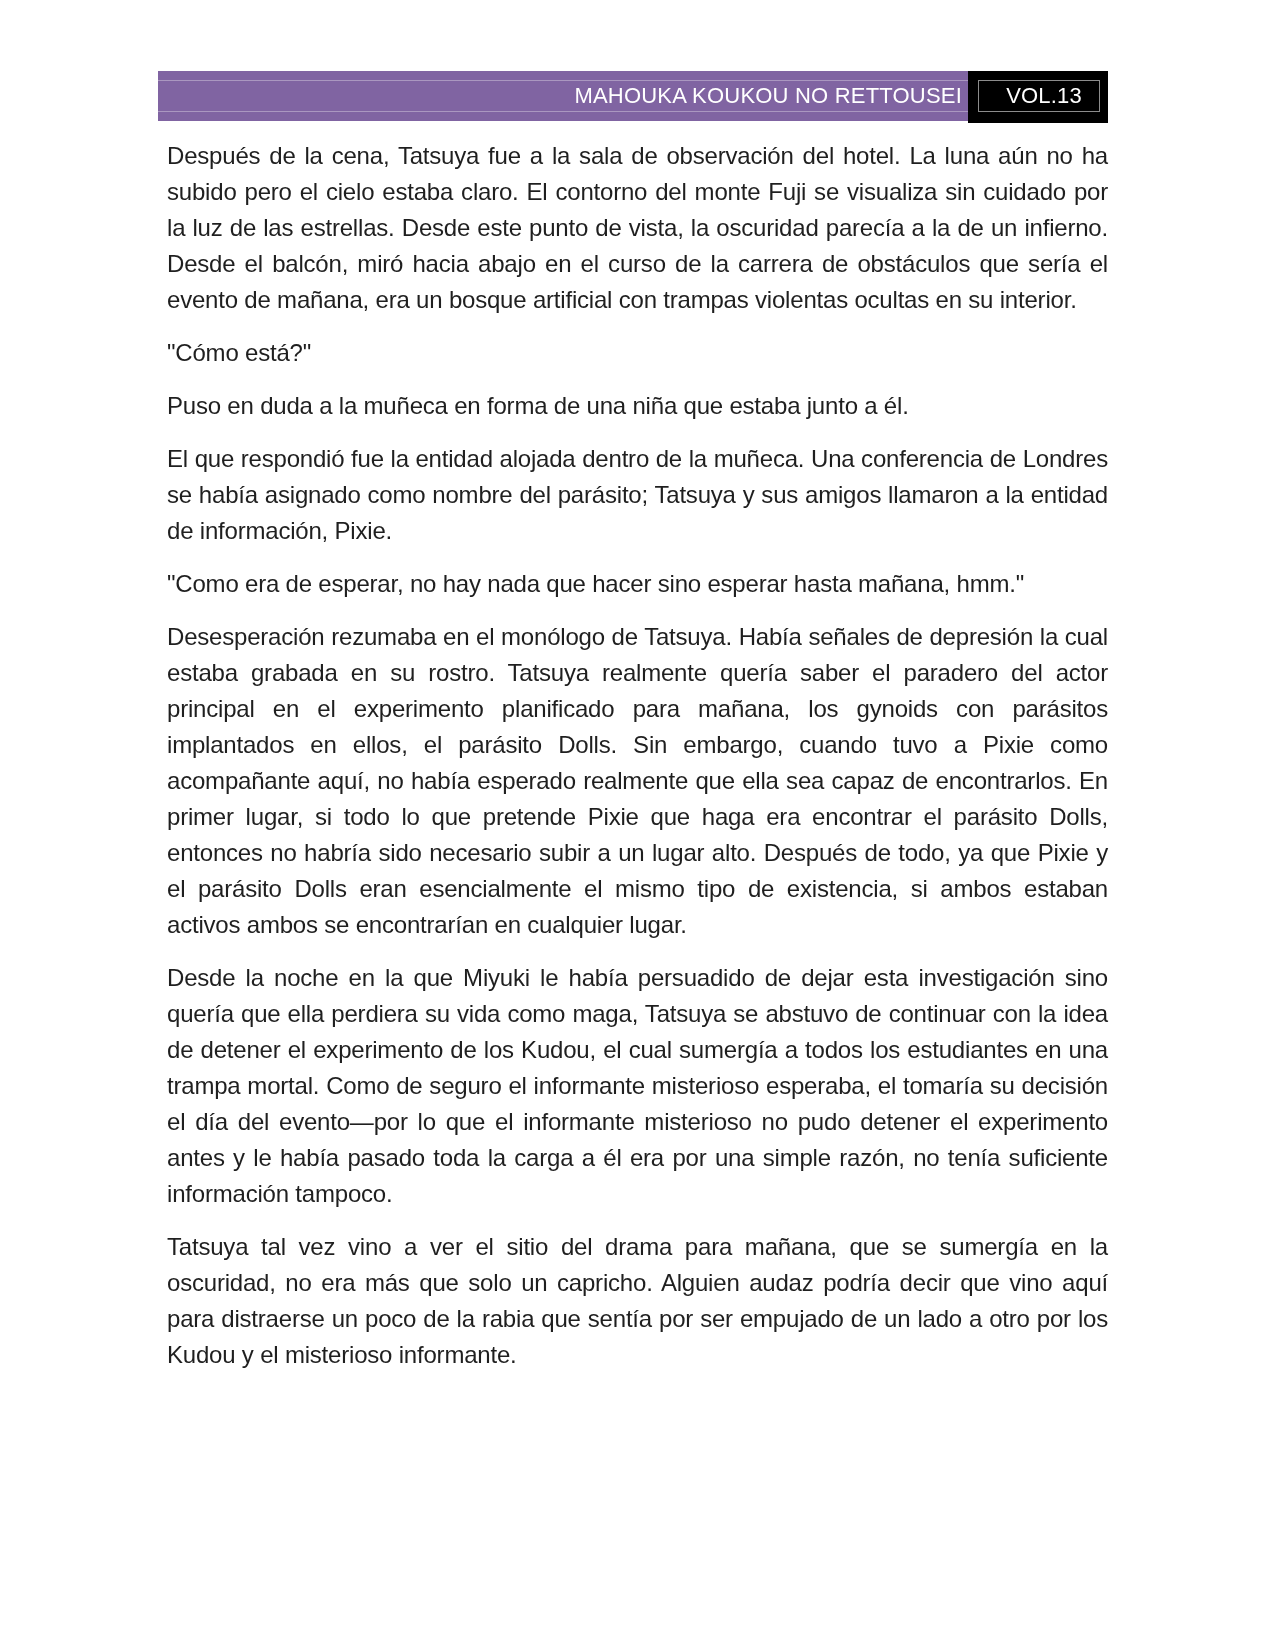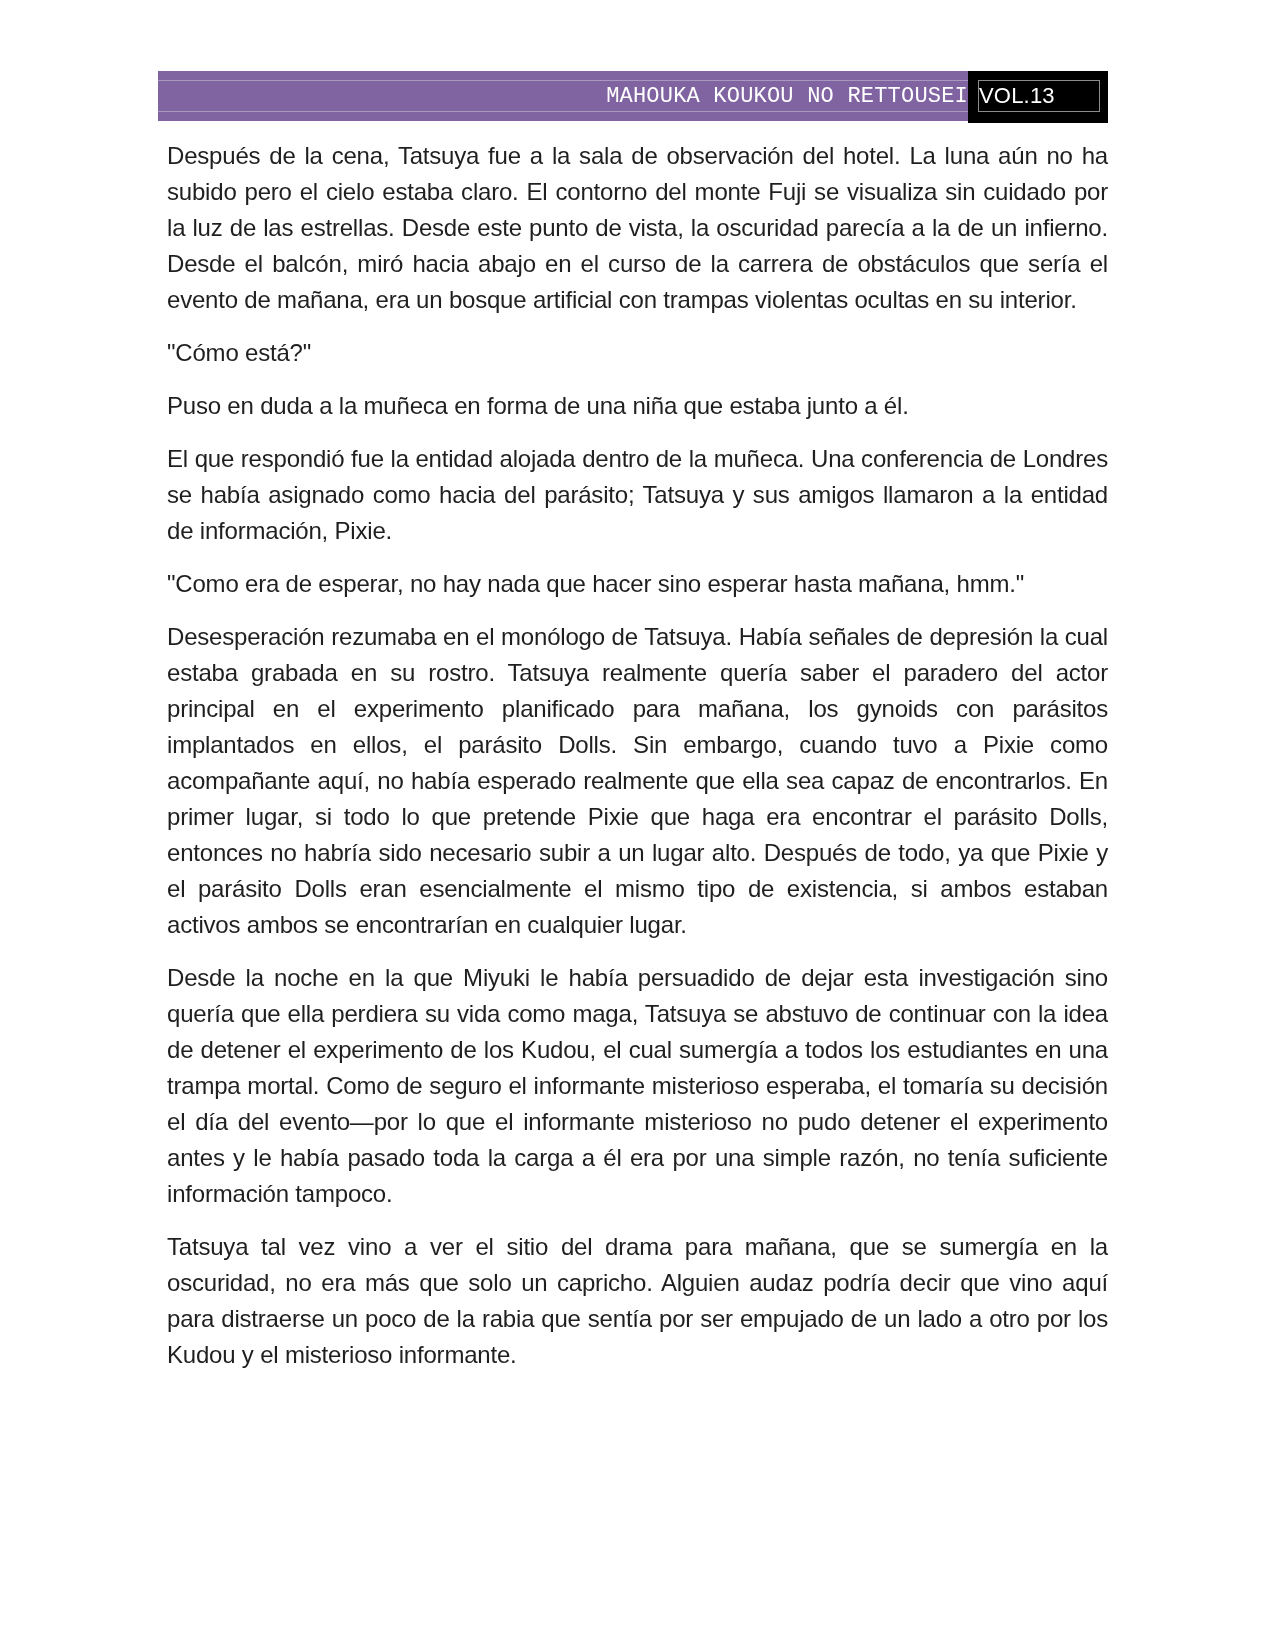--- a/index.html
+++ b/index.html
@@ -28,23 +28,22 @@
     align-items: flex-start;
   }
   .bar-title-cell {
     flex: 1;
     height: 50px;
     background: var(--bar-color, #8064A2);
     position: relative;
     display: flex;
     align-items: center;
     justify-content: flex-end;
-    padding-right: 0;
+    padding-right: 6px;
     box-sizing: border-box;
-    font-family: Liberation Mono, monospace;
   }
   .bar-title-cell::before,
   .bar-title-cell::after {
     content: "";
     position: absolute;
     left: 0;
     right: 0;
     height: 1px;
     background: rgba(255,255,255,0.33);
   }
@@ -65,22 +64,22 @@
   }
   .vol-inner {
     position: absolute;
     left: 10px;
     right: 8px;
     top: 9px;
     bottom: 11px;
     border: 1px solid rgba(255,255,255,0.55);
     display: flex;
     align-items: center;
-    justify-content: flex-start;
-    padding-right: 7px;
+    justify-content: flex-end;
+    padding-right: 17px;
   }
   .bar-volume {
     color: var(--bar-text, #ffffff);
     font-size: 22px;
     letter-spacing: 0.2px;
     white-space: nowrap;
   }
 
   
   .content {
@@ -111,20 +110,20 @@
       <div class="vol-inner">
         <span class="bar-volume">VOL.13</span>
       </div>
     </div>
   </div>
 
   <div class="content">
     <p>Después de la cena, Tatsuya fue a la sala de observación del hotel. La luna aún no ha subido pero el cielo estaba claro. El contorno del monte Fuji se visualiza sin cuidado por la luz de las estrellas. Desde este punto de vista, la oscuridad parecía a la de un infierno. Desde el balcón, miró hacia abajo en el curso de la carrera de obstáculos que sería el evento de mañana, era un bosque artificial con trampas violentas ocultas en su interior.</p>
     <p>"Cómo está?"</p>
     <p>Puso en duda a la muñeca en  forma de una niña que estaba junto a él.</p>
-    <p>El que respondió fue la entidad alojada dentro de la muñeca. Una conferencia de Londres se había asignado como hacia del parásito; Tatsuya y sus amigos llamaron a la entidad de información, Pixie.</p>
+    <p>El que respondió fue la entidad alojada dentro de la muñeca. Una conferencia de Londres se había asignado como nombre del parásito; Tatsuya y sus amigos llamaron a la entidad de información, Pixie.</p>
     <p>"Como era de esperar, no hay nada que hacer sino esperar hasta mañana, hmm."</p>
     <p>Desesperación rezumaba en el monólogo de Tatsuya. Había señales de depresión la cual  estaba grabada en su rostro. Tatsuya realmente quería saber el paradero del actor principal en el experimento planificado para mañana, los gynoids con parásitos implantados en ellos, el parásito Dolls. Sin embargo, cuando tuvo a Pixie como acompañante aquí, no había esperado realmente que ella sea capaz de encontrarlos. En primer lugar, si todo lo que pretende Pixie que haga era encontrar el parásito Dolls, entonces no habría sido necesario subir a un lugar alto. Después de todo, ya que Pixie y el parásito Dolls eran esencialmente el mismo tipo de existencia, si ambos estaban activos ambos se encontrarían en cualquier lugar.</p>
     <p>Desde la noche en la que Miyuki le había persuadido de dejar esta investigación sino quería que ella perdiera su vida como maga, Tatsuya se abstuvo de continuar con la idea de detener el experimento de los Kudou, el cual sumergía a todos los estudiantes en una trampa mortal. Como de seguro el informante misterioso esperaba, el tomaría su decisión el día del evento—por lo que el informante misterioso no pudo detener el experimento antes y le había pasado toda la carga a él era por una simple razón, no tenía suficiente información tampoco.</p>
     <p>Tatsuya tal vez vino a ver el sitio del drama para mañana, que se sumergía en la oscuridad, no era más que solo un capricho. Alguien audaz podría decir que vino aquí para distraerse un poco de la rabia que sentía por ser empujado de un lado a otro por los Kudou y el misterioso informante.</p>
   </div>
 
 </div>
 
 </body></html>

